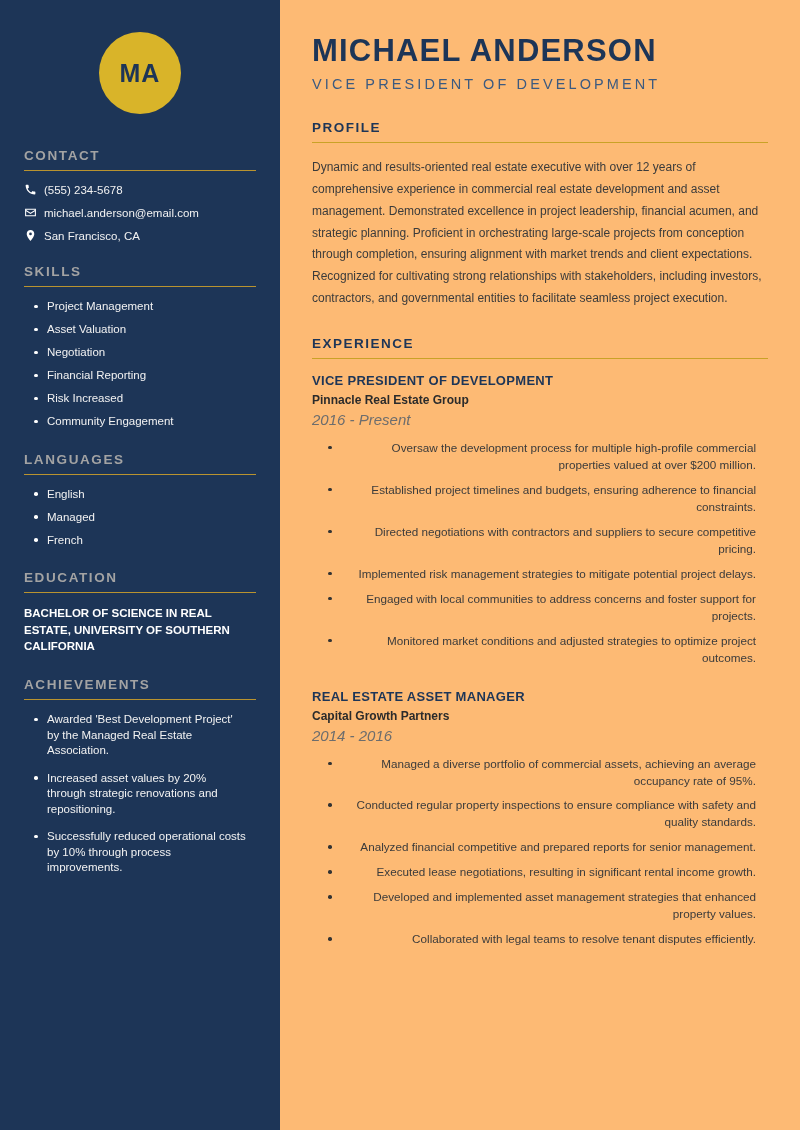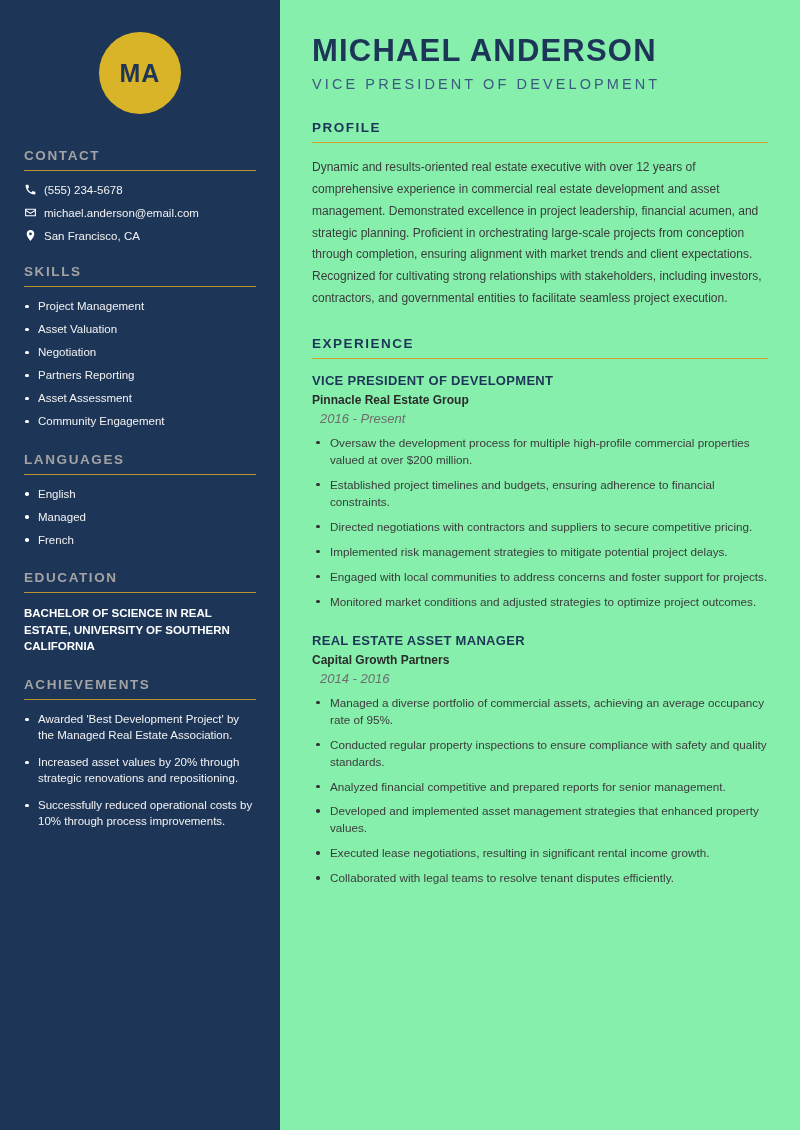--- a/index.html
+++ b/index.html
@@ -77,21 +77,21 @@
     width: 20px;
     flex: 0 0 20px;
     display: flex;
     align-items: center;
     justify-content: flex-start;
     color: #ffffff;
   }
   .contact-icon svg { display: block; }
   .side-list {
     list-style: none;
-    margin: 0;
+    margin: 9px;
     padding: 0;
   }
   .side-list li {
     position: relative;
     padding-left: 14px;
     margin-bottom: 7.5px;
     font-size: 11.5px;
     line-height: 1.35;
     color: #f2f2f2;
   }
@@ -113,21 +113,21 @@
   }
   .achv-list li {
     margin-bottom: 12px;
   }
 
   
   .main {
     flex: 1 1 auto;
     box-sizing: border-box;
     padding: 34px 32px 24px 32px;
-    background: #86efac;
+    background: #fdba74;
   }
   .name {
     font-size: 31px;
     font-weight: bold;
     letter-spacing: 1.2px;
     color: #1d3557;
     margin: 0 0 8px 0;
     line-height: 1.1;
   }
   .role {
@@ -166,29 +166,30 @@
     letter-spacing: 0.3px;
     margin: 0 0 5px 0;
   }
   .job-company {
     font-size: 12px;
     font-weight: bold;
     color: #2b2b2b;
     margin: 0 0 4px 0;
   }
   .job-dates {
-    font-size: 13px;
+    font-size: 15px;
     font-style: italic;
     color: #6d6d6d;
-    margin: 0 0 9px 8px;
+    margin: 0 0 9px 0;
   }
   .job-bullets {
     list-style: none;
-    margin: 0;
+    margin: 12px;
     padding: 0;
+    text-align: right;
   }
   .job-bullets li {
     position: relative;
     padding-left: 18px;
     margin-bottom: 8px;
     font-size: 11.7px;
     line-height: 1.45;
     color: #3b3b3b;
   }
   .job-bullets li::before {
@@ -246,22 +247,22 @@
       </div>
     </section>
 
     <section class="side-section">
       <h2 class="side-title">SKILLS</h2>
       <div class="side-rule"></div>
       <ul class="side-list">
         <li>Project Management</li>
         <li>Asset Valuation</li>
         <li>Negotiation</li>
-        <li>Partners Reporting</li>
-        <li>Asset Assessment</li>
+        <li>Financial Reporting</li>
+        <li>Risk Increased</li>
         <li>Community Engagement</li>
       </ul>
     </section>
 
     <section class="side-section">
       <h2 class="side-title">LANGUAGES</h2>
       <div class="side-rule"></div>
       <ul class="side-list">
         <li>English</li>
         <li>Managed</li>
@@ -319,21 +320,21 @@
       <div class="exp-gap"></div>
 
       <div class="job">
         <h3 class="job-title">REAL ESTATE ASSET MANAGER</h3>
         <div class="job-company">Capital Growth Partners</div>
         <div class="job-dates">2014 - 2016</div>
         <ul class="job-bullets">
           <li>Managed a diverse portfolio of commercial assets, achieving an average occupancy rate of 95%.</li>
           <li>Conducted regular property inspections to ensure compliance with safety and quality standards.</li>
           <li>Analyzed financial competitive and prepared reports for senior management.</li>
+          <li>Executed lease negotiations, resulting in significant rental income growth.</li>
           <li>Developed and implemented asset management strategies that enhanced property values.</li>
-          <li>Executed lease negotiations, resulting in significant rental income growth.</li>
           <li>Collaborated with legal teams to resolve tenant disputes efficiently.</li>
         </ul>
       </div>
     </section>
 
   </main>
 </div>
 
 </body></html>

